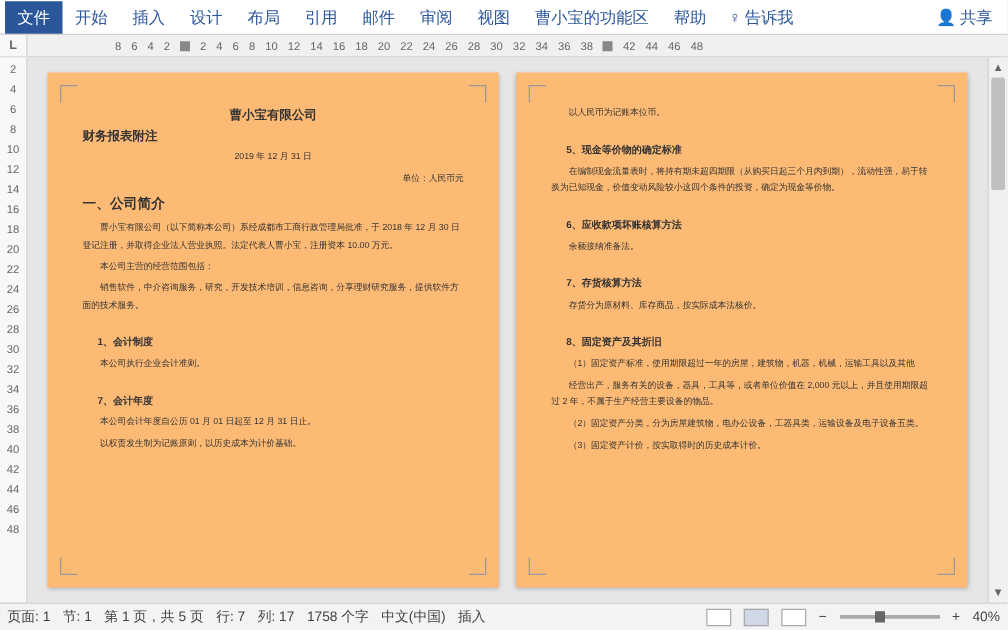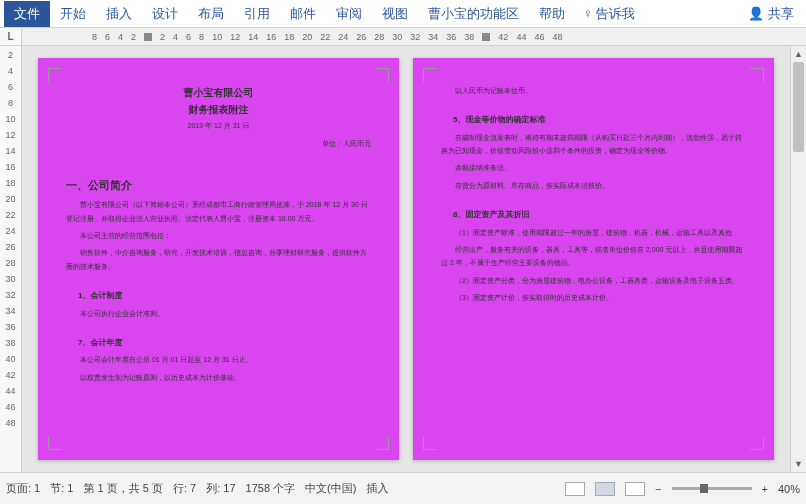--- a/index.html
+++ b/index.html
@@ -10,38 +10,38 @@
 .ribbon .spacer { flex: 1; }
 .ribbon .right-item { color: #2b579a; padding: 4px 8px; display: flex; align-items: center; gap: 3px; }
 .ruler-row { display: flex; height: 18px; background: #f0f0f0; border-bottom: 1px solid #d0d0d0; font-size: 9px; color: #666; }
 .ruler-corner { width: 22px; background: #f8f8f8; border-right: 1px solid #d0d0d0; display: flex; align-items: center; justify-content: center; font-size: 10px; font-weight: bold; }
 .ruler-h { flex: 1; position: relative; display: flex; align-items: center; padding-left: 70px; gap: 8px; }
 .ruler-h span { font-size: 9px; }
 .tab-marker { width: 8px; height: 8px; background: #888; }
 .workspace { flex: 1; display: flex; background: #e6e6e6; overflow: hidden; }
 .ruler-v { width: 22px; background: #f8f8f8; border-right: 1px solid #d0d0d0; display: flex; flex-direction: column; align-items: center; padding-top: 4px; gap: 6px; font-size: 9px; color: #666; }
 .pages { flex: 1; display: flex; gap: 14px; padding: 12px 16px; overflow: hidden; }
-.page { background: #d946ef; flex: 1; box-shadow: 0 1px 4px rgba(0,0,0,0.25); padding: 22px 28px; font-size: 8px; line-height: 1.7; color: #333; position: relative; overflow: hidden; }
+.page { background: #fdba74; flex: 1; box-shadow: 0 1px 4px rgba(0,0,0,0.25); padding: 22px 28px; font-size: 8px; line-height: 1.7; color: #333; position: relative; overflow: hidden; }
 .page .corner { position: absolute; width: 14px; height: 14px; border: 1px solid #999; }
 .page .corner.tl { top: 10px; left: 10px; border-right: none; border-bottom: none; }
 .page .corner.tr { top: 10px; right: 10px; border-left: none; border-bottom: none; }
 .page .corner.bl { bottom: 10px; left: 10px; border-right: none; border-top: none; }
 .page .corner.br { bottom: 10px; right: 10px; border-left: none; border-top: none; }
 .title1 { text-align: center; font-weight: bold; font-size: 10px; margin-top: 4px; }
-.title2 { text-align: center; font-weight: bold; font-size: 10px; }
+.title2 { text-align: left; font-weight: bold; font-size: 10px; }
 .date { text-align: center; font-size: 7px; margin-top: 2px; }
 .unit { text-align: right; font-size: 7px; margin-top: 6px; }
-.h1 { font-weight: bold; font-size: 11px; margin-top: 26px; }
+.h1 { font-weight: bold; font-size: 11px; margin-top: 4px; }
 .h2 { font-weight: bold; font-size: 8px; margin-top: 16px; text-indent: 12px; }
 .para { font-size: 7px; text-indent: 14px; margin-top: 4px; line-height: 1.9; }
 .scrollbar-v { width: 16px; background: #f0f0f0; border-left: 1px solid #d0d0d0; display: flex; flex-direction: column; }
 .scrollbar-v .arrow { height: 16px; display: flex; align-items: center; justify-content: center; font-size: 9px; color: #666; }
 .scrollbar-v .track { flex: 1; position: relative; }
 .scrollbar-v .thumb { position: absolute; top: 0; left: 2px; right: 2px; height: 90px; background: #c0c0c0; border-radius: 2px; }
-.statusbar { height: 32px; background: #f3f3f3; border-top: 1px solid #d0d0d0; display: flex; align-items: center; font-size: 11px; color: #444; padding: 0 6px; gap: 10px; }
+.statusbar { height: 22px; background: #f3f3f3; border-top: 1px solid #d0d0d0; display: flex; align-items: center; font-size: 11px; color: #444; padding: 0 6px; gap: 10px; }
 .statusbar .spacer { flex: 1; }
 .statusbar .view-btn { width: 20px; height: 14px; border: 1px solid #aaa; background: #fff; }
 .statusbar .view-btn.active { background: #d0d8e8; }
 .zoom-slider { width: 80px; height: 3px; background: #aaa; position: relative; }
 .zoom-slider .handle { position: absolute; top: -3px; left: 28px; width: 8px; height: 9px; background: #666; }
 .icon { display: inline-block; }
 </style>
 </head>
 <body>
 
@@ -151,21 +151,23 @@
       <div class="para">以权责发生制为记账原则，以历史成本为计价基础。</div>
     </div>
     <div class="page">
       <div class="corner tl"></div>
       <div class="corner tr"></div>
       <div class="corner bl"></div>
       <div class="corner br"></div>
       <div class="para">以人民币为记账本位币。</div>
       <div class="h2">5、现金等价物的确定标准</div>
       <div class="para">在编制现金流量表时，将持有期未超四期限（从购买日起三个月内到期），流动性强，易于转换为已知现金，价值变动风险较小这四个条件的投资，确定为现金等价物。</div>
+      <div class="h2">6、应收款项坏账核算方法</div>
       <div class="para">余额接纳准备法。</div>
+      <div class="h2">7、存货核算方法</div>
       <div class="para">存货分为原材料、库存商品，按实际成本法核价。</div>
       <div class="h2">8、固定资产及其折旧</div>
       <div class="para">（1）固定资产标准，使用期限超过一年的房屋，建筑物，机器，机械，运输工具以及其他</div>
       <div class="para">经营出产，服务有关的设备，器具，工具等，或者单位价值在 2,000 元以上，并且使用期限超过 2 年，不属于生产经营主要设备的物品。</div>
       <div class="para">（2）固定资产分类，分为房屋建筑物，电办公设备，工器具类，运输设备及电子设备五类。</div>
       <div class="para">（3）固定资产计价，按实取得时的历史成本计价。</div>
     </div>
   </div>
   <div class="scrollbar-v">
     <div class="arrow">▲</div>

